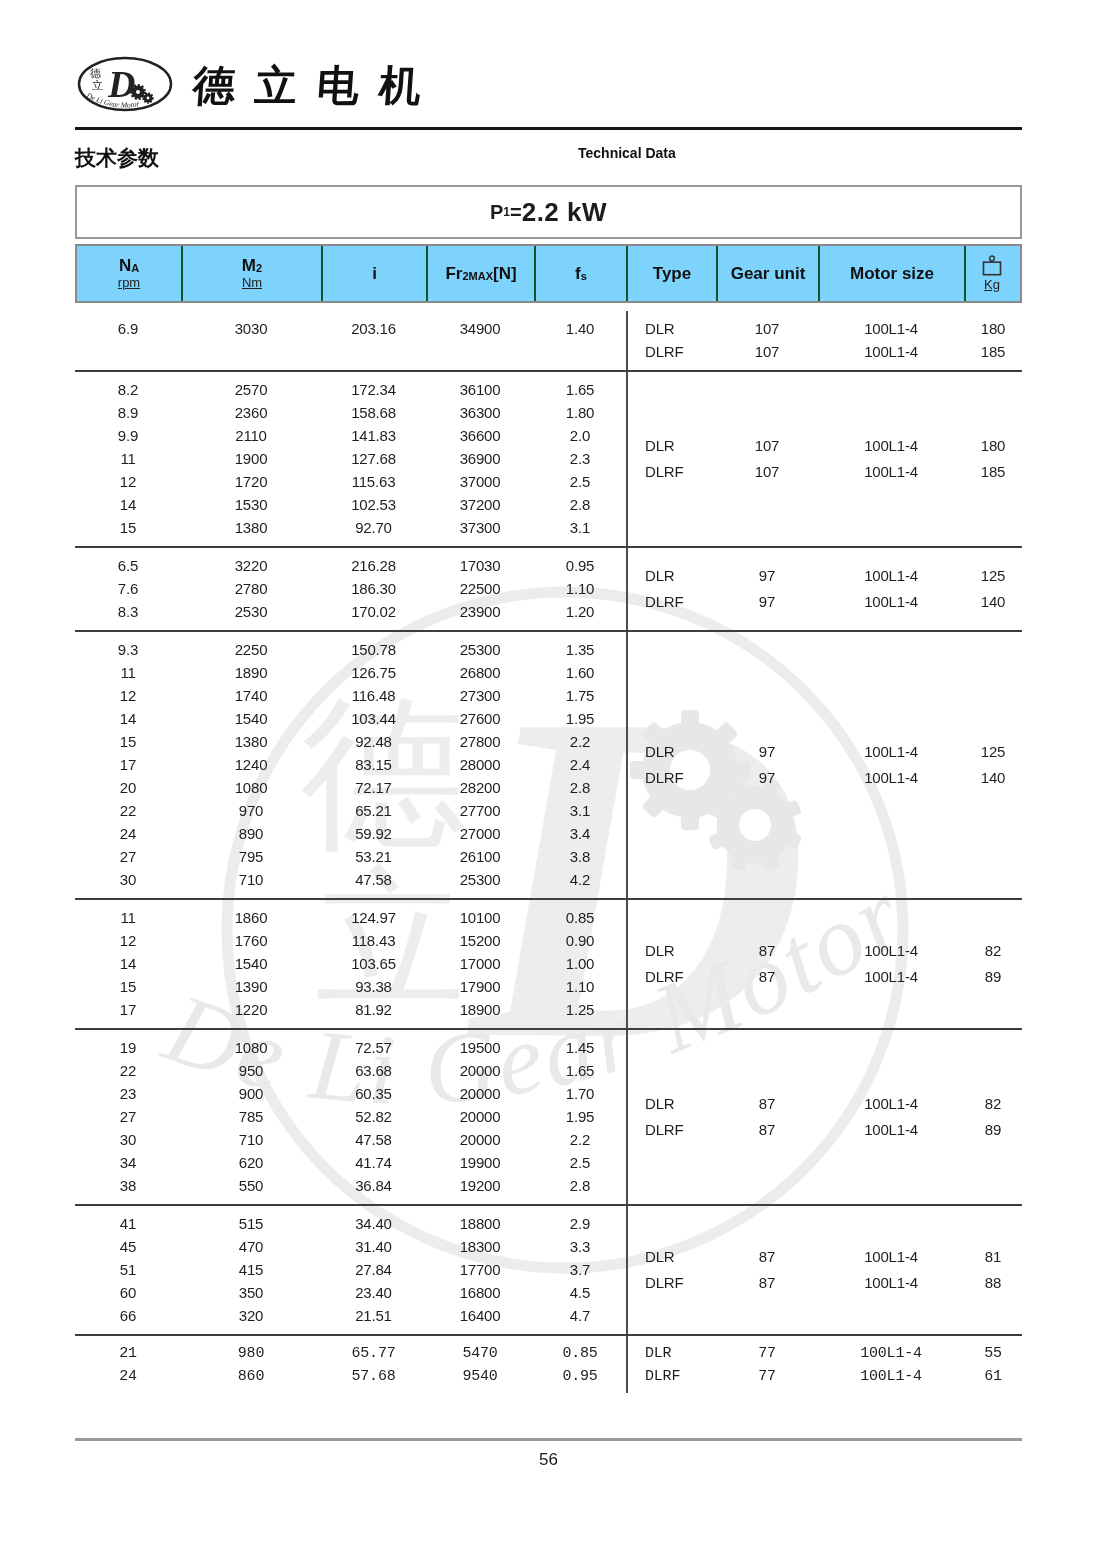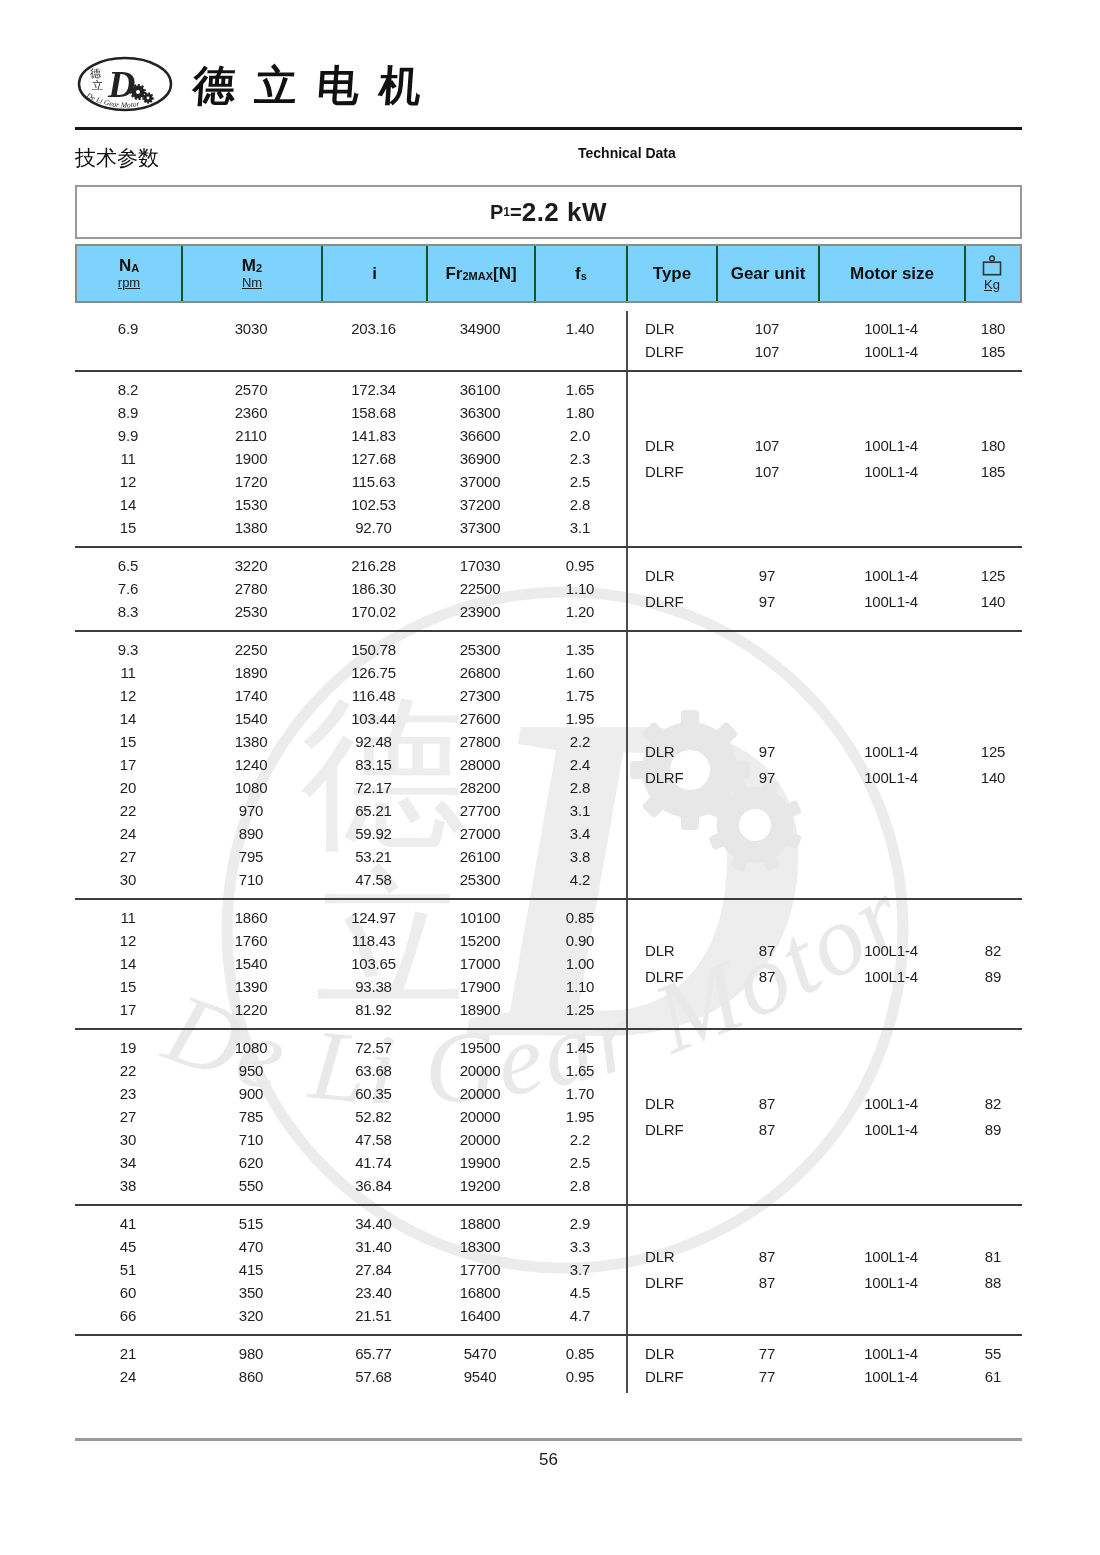--- a/index.html
+++ b/index.html
@@ -8,21 +8,21 @@
   .content{position:relative;margin-left:75px;width:947px;}
   
   .watermark{position:absolute;left:0;top:0;pointer-events:none;}
   
   .brand-row{display:flex;align-items:center;gap:18px;padding-top:54px;height:64px;}
   .brand-cn{font-family:"DejaVu Serif","Liberation Serif",serif;font-weight:bold;
             font-size:42px;letter-spacing:20px;color:#111;transform:skewX(-4deg);white-space:nowrap;}
   .top-rule{height:3px;background:#161616;margin-top:9px;}
   
   .section-row{position:relative;margin-top:14px;height:30px;}
-  .section-cn{font-size:21px;font-weight:normal;color:#111;}
+  .section-cn{font-size:21px;font-weight:bold;color:#111;}
   .section-en{position:absolute;left:503px;top:1px;font-size:14px;font-weight:bold;color:#111;}
   
   .title-box{margin-top:11px;height:50px;border:2px solid #999;display:flex;
              align-items:center;justify-content:center;background:#fff;position:relative;z-index:2;}
   .title-box .p{font-size:20px;font-weight:bold;}
   .title-box sub{font-size:12px;font-weight:bold;vertical-align:-2px;}
   .title-box .big{font-size:26px;font-weight:bold;letter-spacing:0.5px;}
   
   .thead{margin-top:5px;height:55px;border:2px solid #8a8a8a;display:grid;
          grid-template-columns:104px 140px 105px 108px 92px 90px 102px 146px 54px;
@@ -31,21 +31,21 @@
       border-left:2px solid #14532d;line-height:1.15;}
   .th:first-child{border-left:none;}
   .th .main{font-size:17px;font-weight:bold;color:#111;}
   .th .main sub{font-size:11px;font-weight:bold;vertical-align:-1px;}
   .th .unit{font-size:13px;color:#222;text-decoration:underline;}
   .kg-icon{display:block;margin-bottom:1px;}
   
   .data-area{position:relative;margin-top:8px;}
   .data-area::before{content:"";position:absolute;left:551px;top:0;bottom:2px;width:1.5px;background:#4c4c4c;}
   .group{position:relative;padding:6px 0 7px;border-bottom:2px solid #3d3d3d;}
-  .group:last-child{border-bottom:none;}
+  .group:last-child{border-bottom:none;font-family:Liberation Mono, monospace;}
   .trow{display:grid;grid-template-columns:106px 140px 105px 108px 92px 90px 102px 146px 58px;
         height:23px;line-height:23px;}
   .cell{text-align:center;font-size:15px;letter-spacing:-0.2px;color:#1f1f1f;overflow:hidden;}
   .c-type{text-align:left;padding-left:19px;}
   .right-block{position:absolute;left:551px;top:50%;transform:translateY(-50%);width:396px;}
   .rrow{display:grid;grid-template-columns:90px 102px 146px 58px;height:26px;line-height:26px;}
   
   .bottom-rule{height:3px;background:#9a9a9a;margin-top:43px;}
   .page-number{text-align:center;font-size:17px;margin-top:9px;color:#1a1a1a;}
 </style>

